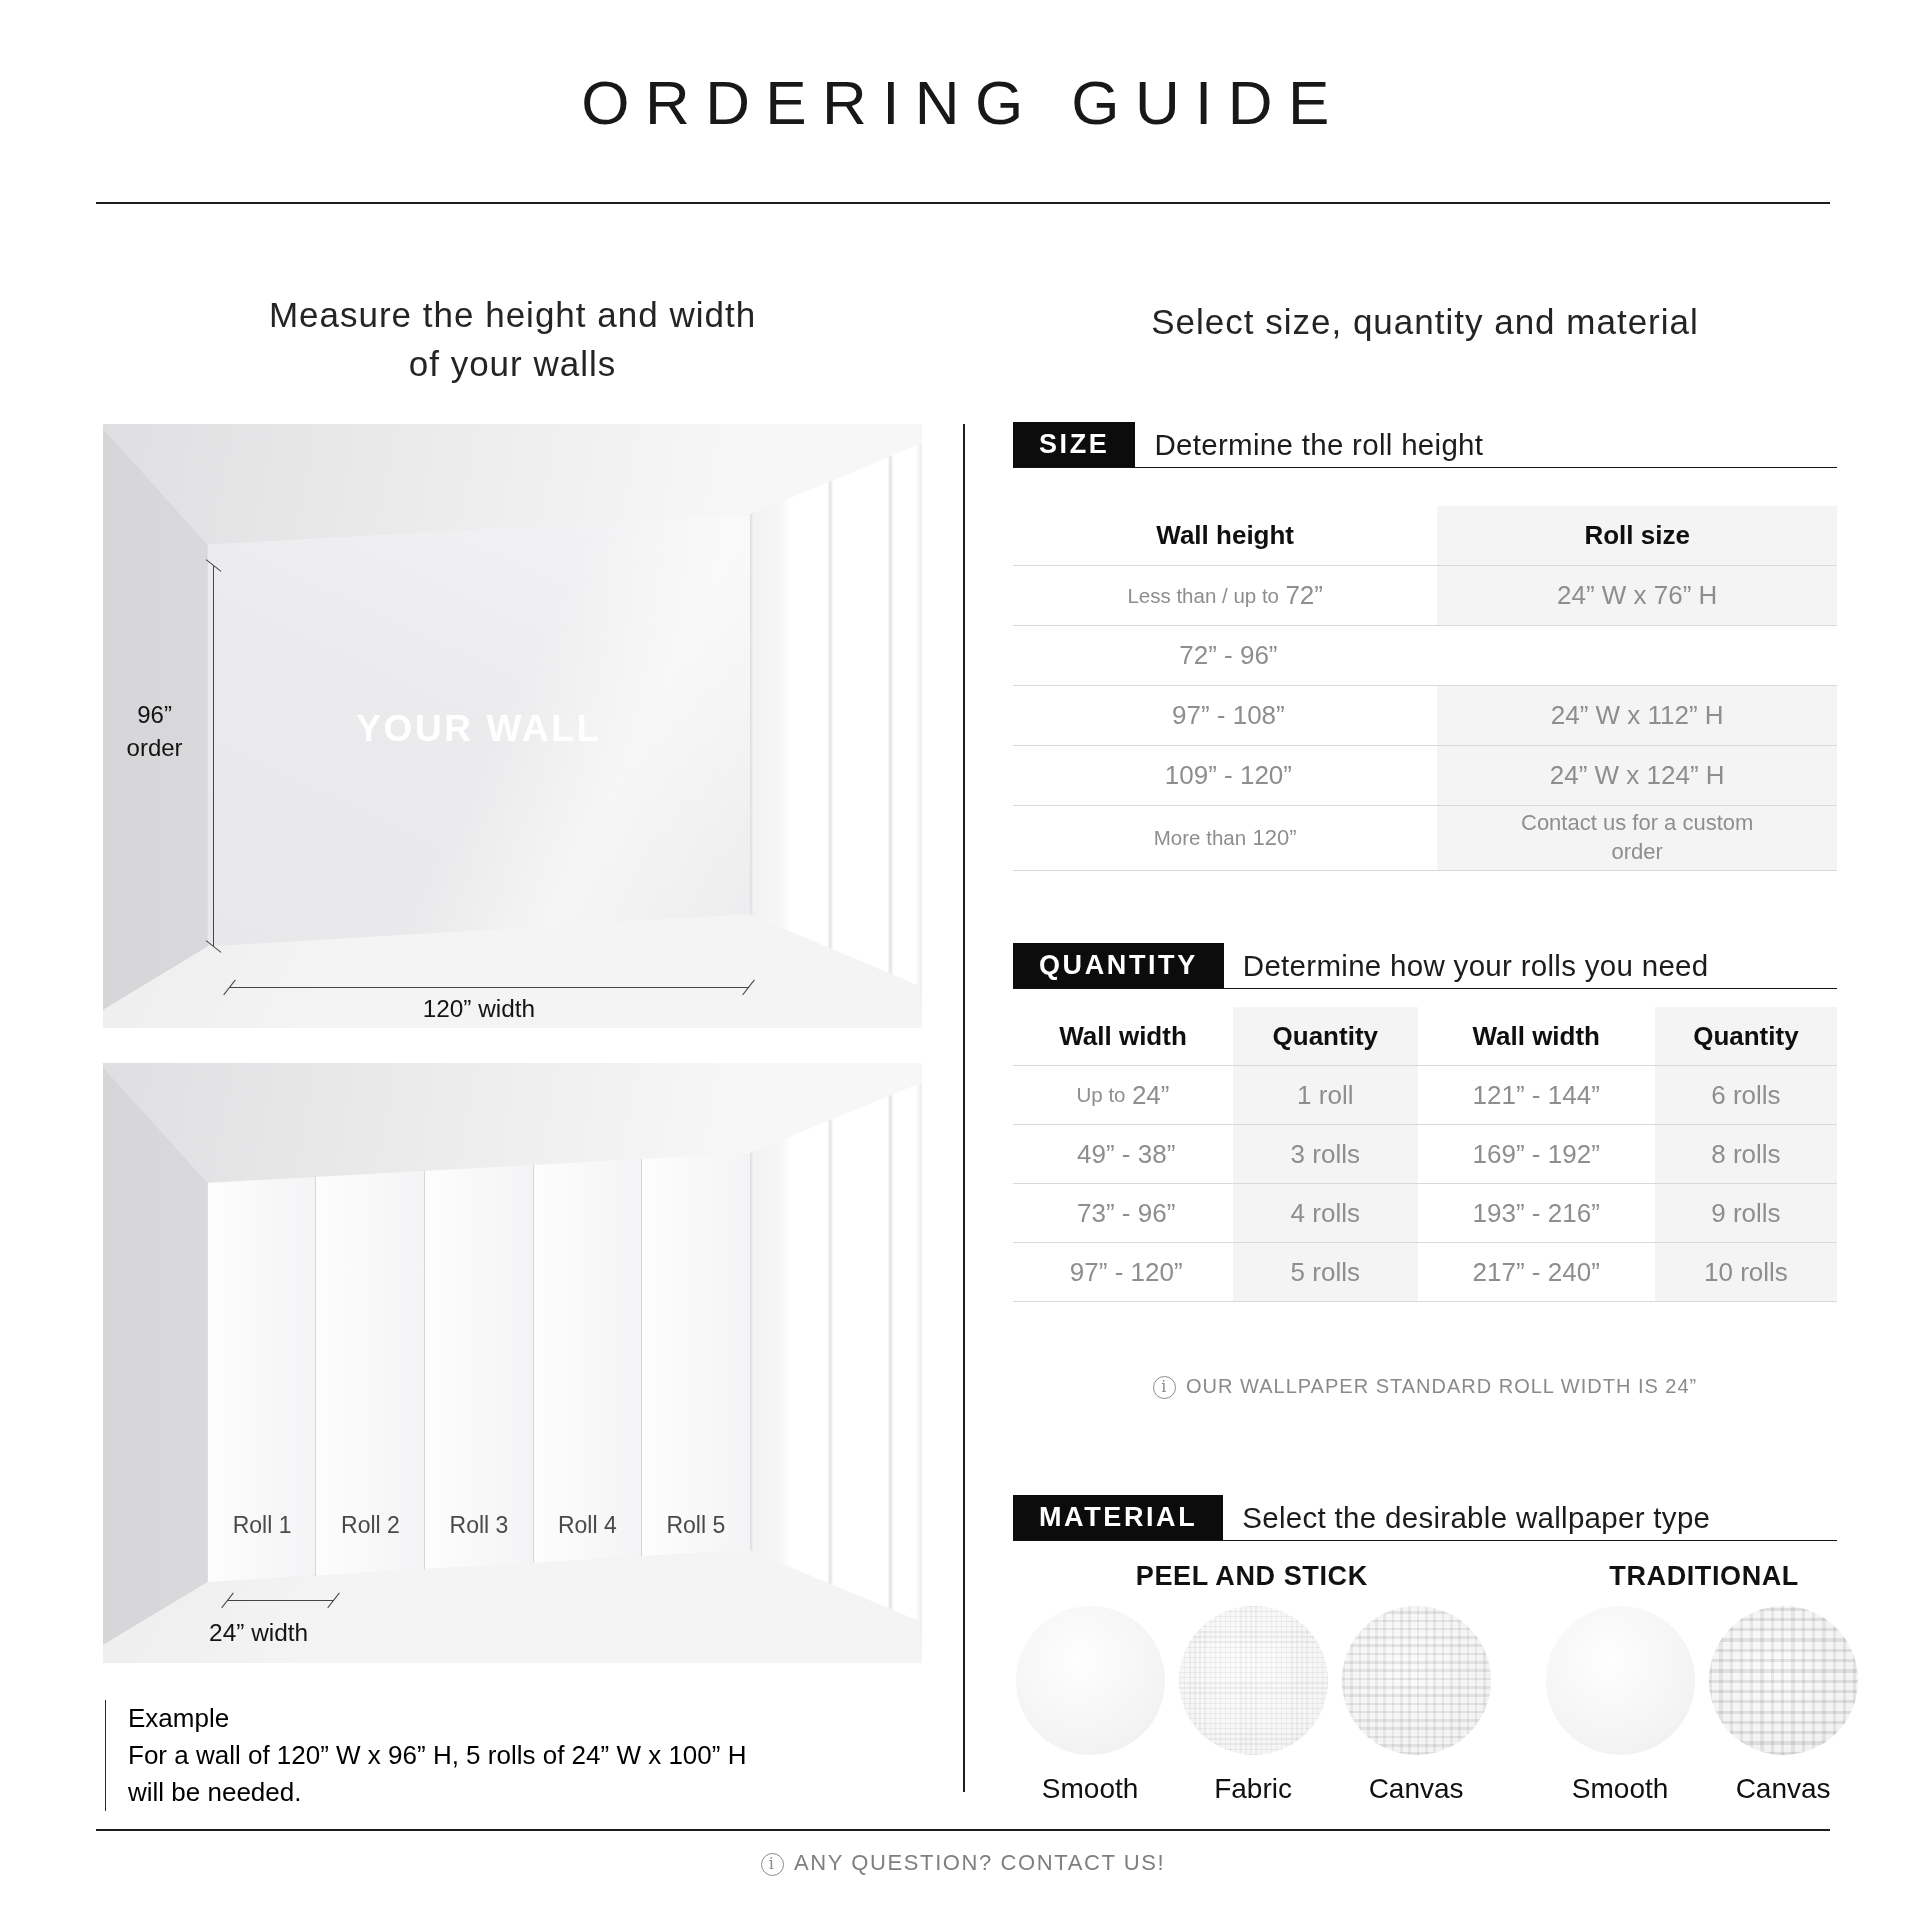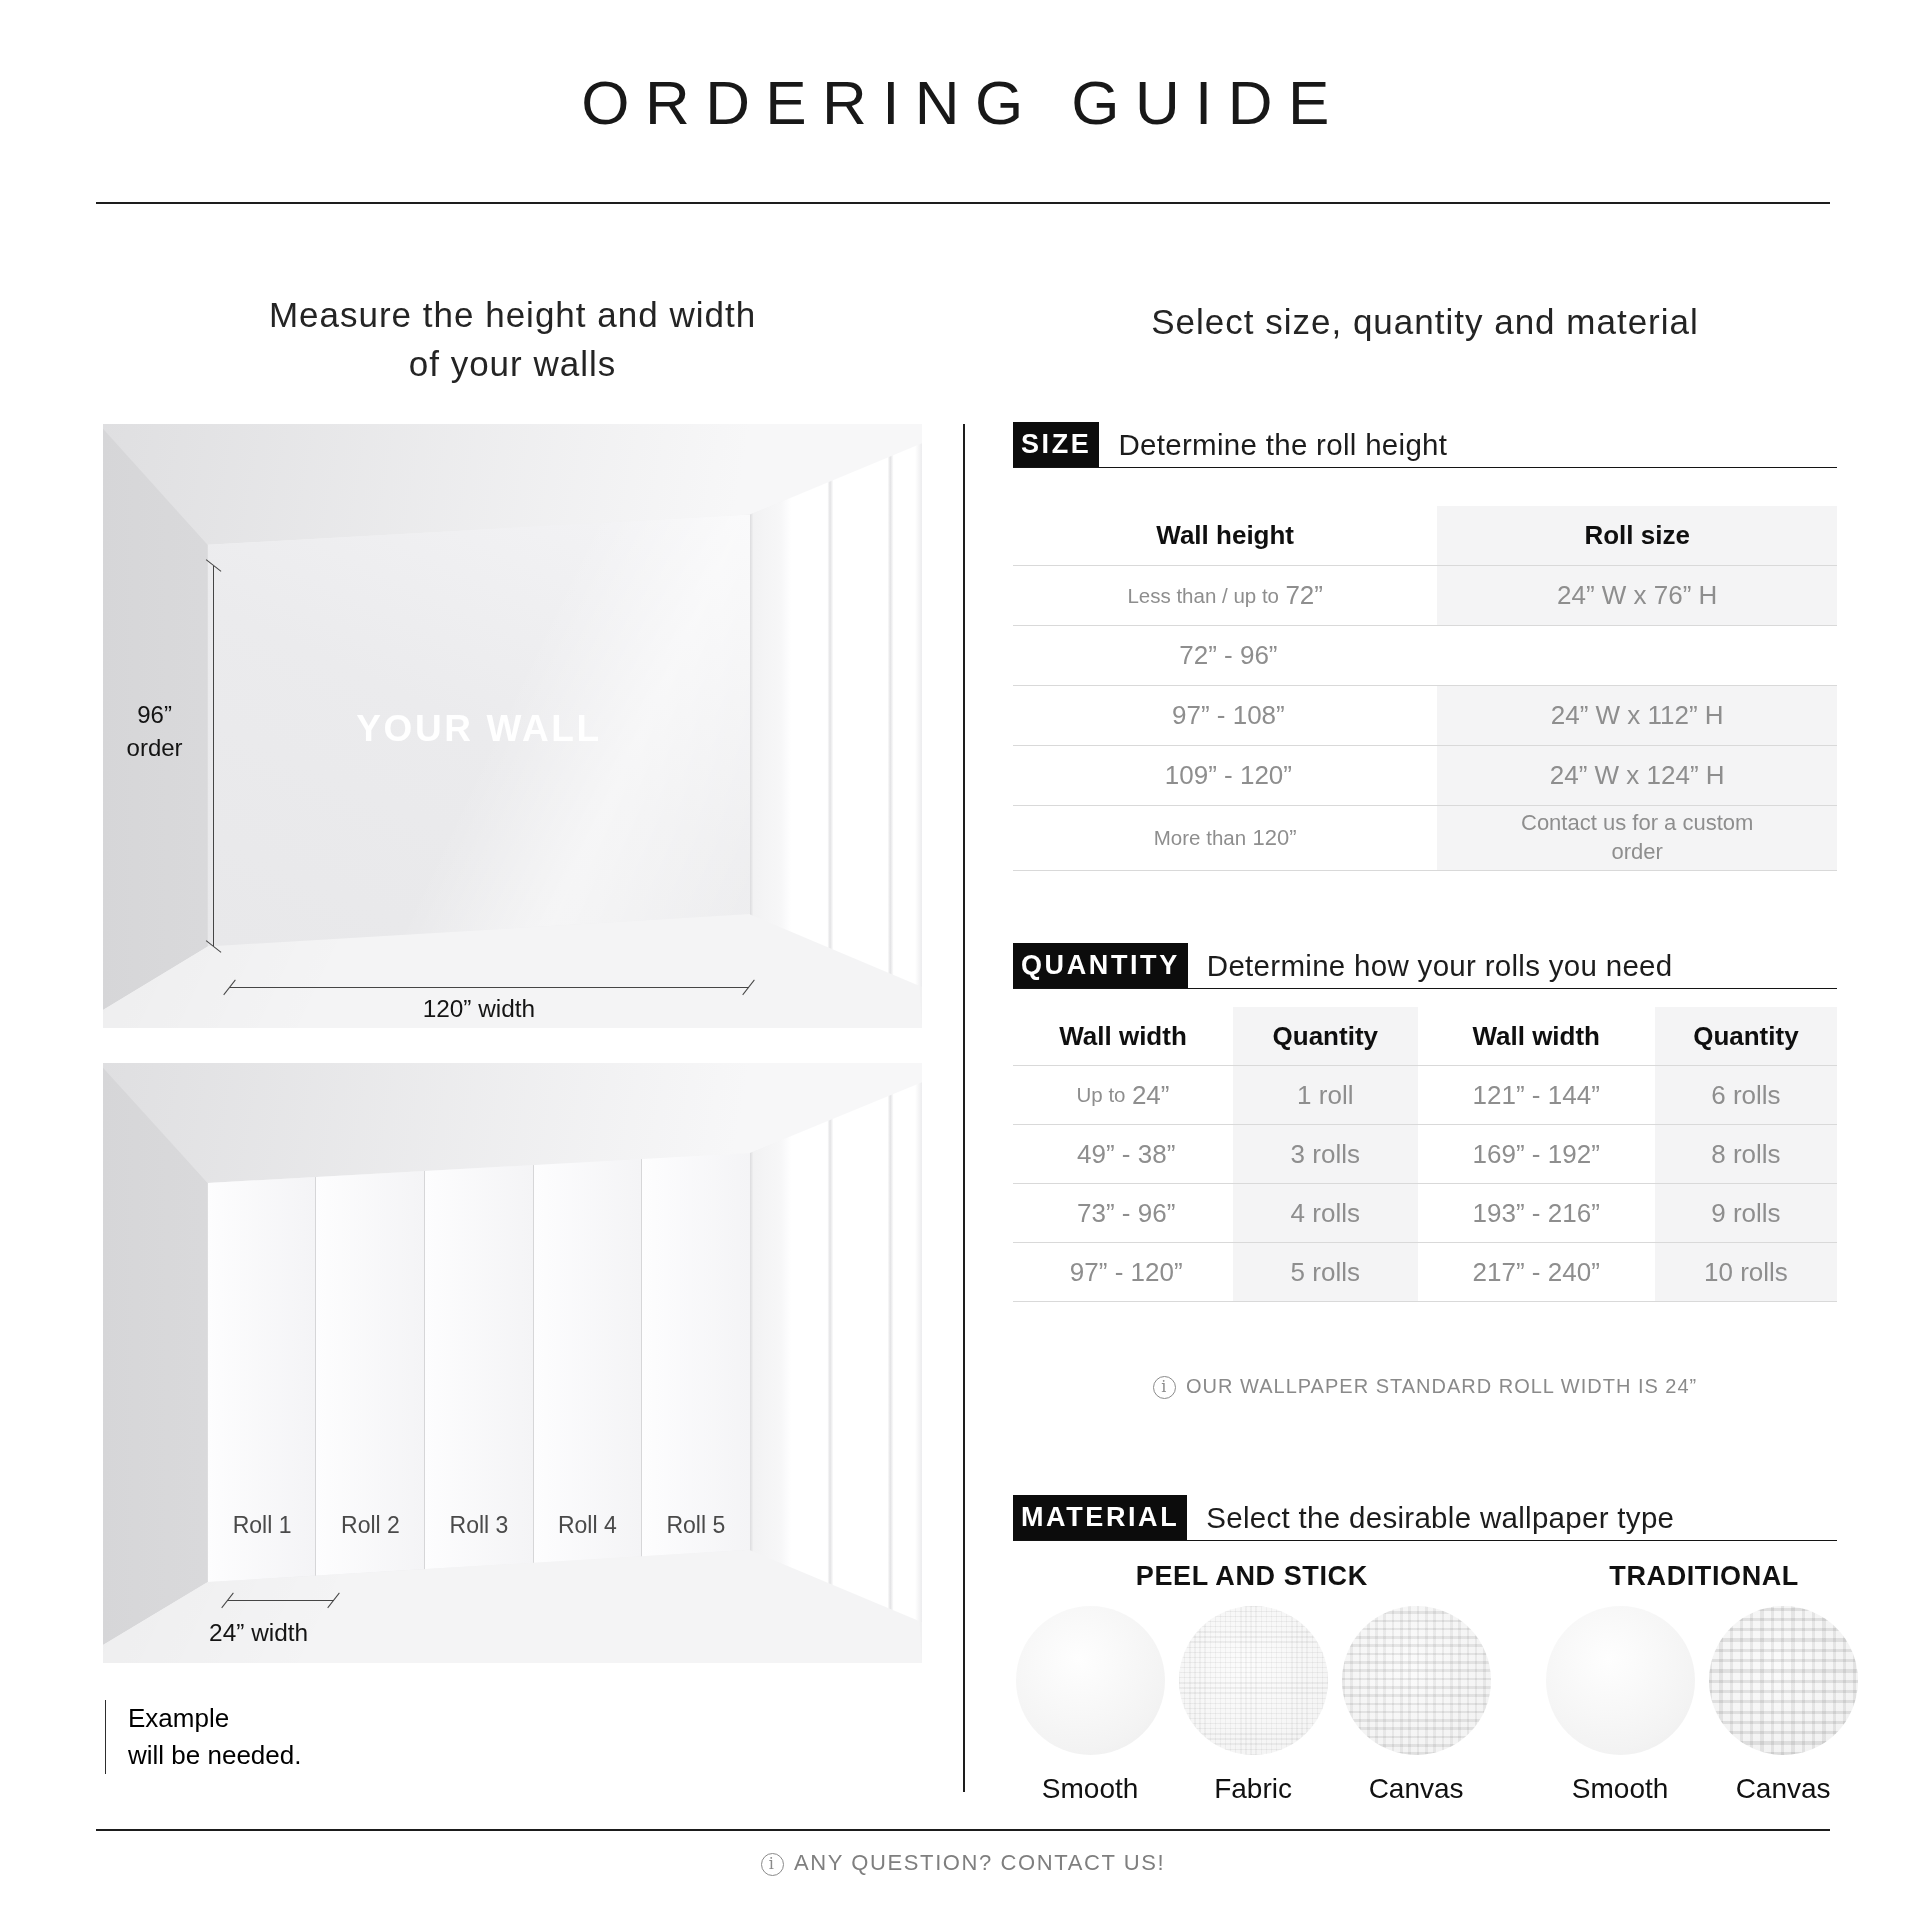--- a/index.html
+++ b/index.html
@@ -76,21 +76,21 @@
 
   
   .example{position:absolute;left:105px;top:1700px;width:796px;border-left:1.9px solid #2e2e2e;
         padding-left:22px;font-size:26px;line-height:1.42;color:#000000;}
 
   
   .sec-head{position:absolute;left:1013px;width:824px;height:45px;display:flex;
         align-items:stretch;border-bottom:1.9px solid #141414;}
   .sec-head.size{top:422px;} .sec-head.qty{top:943px;} .sec-head.mat{top:1495px;}
   .badge{display:flex;align-items:center;background:#0c0c0c;color:#ffffff;
-        font-size:27px;font-weight:bold;letter-spacing:2.6px;padding:0 8px;}
+        font-size:27px;font-weight:bold;letter-spacing:2.6px;padding:0 26px;}
   .sec-label{display:flex;align-items:center;margin-left:19px;font-size:29.5px;color:#1c1c1c;
         letter-spacing:0.3px;white-space:nowrap;}
 
   
   .table{position:absolute;left:1013px;width:824px;}
   .size-table{top:506px;} .qty-table{top:1007px;}
   .trow{display:flex;border-bottom:1.3px solid #d9d9d9;}
   .cell{display:flex;align-items:center;justify-content:center;text-align:center;
         color:#8e8e8e;font-size:26px;}
   .cell .pre{font-size:20.5px;margin-right:6.4px;}
@@ -192,20 +192,21 @@
       <span>Roll 3</span>
       <span>Roll 4</span>
       <span>Roll 5</span>
     </div>
     <div class="dim-h"></div>
     <div class="width-label small">24” width</div>
   </div>
 
   <div class="example">
     <div>Example</div>
+    <div>For a wall of 120” W x 96” H, 5 rolls of 24” W x 100” H</div>
     <div>will be needed.</div>
   </div>
 
   <div class="col-divider"></div>
 
   <div class="col-head right">Select size, quantity and material</div>
 
   <div class="sec-head size">
     <span class="badge">SIZE</span>
     <span class="sec-label">Determine the roll height</span>

